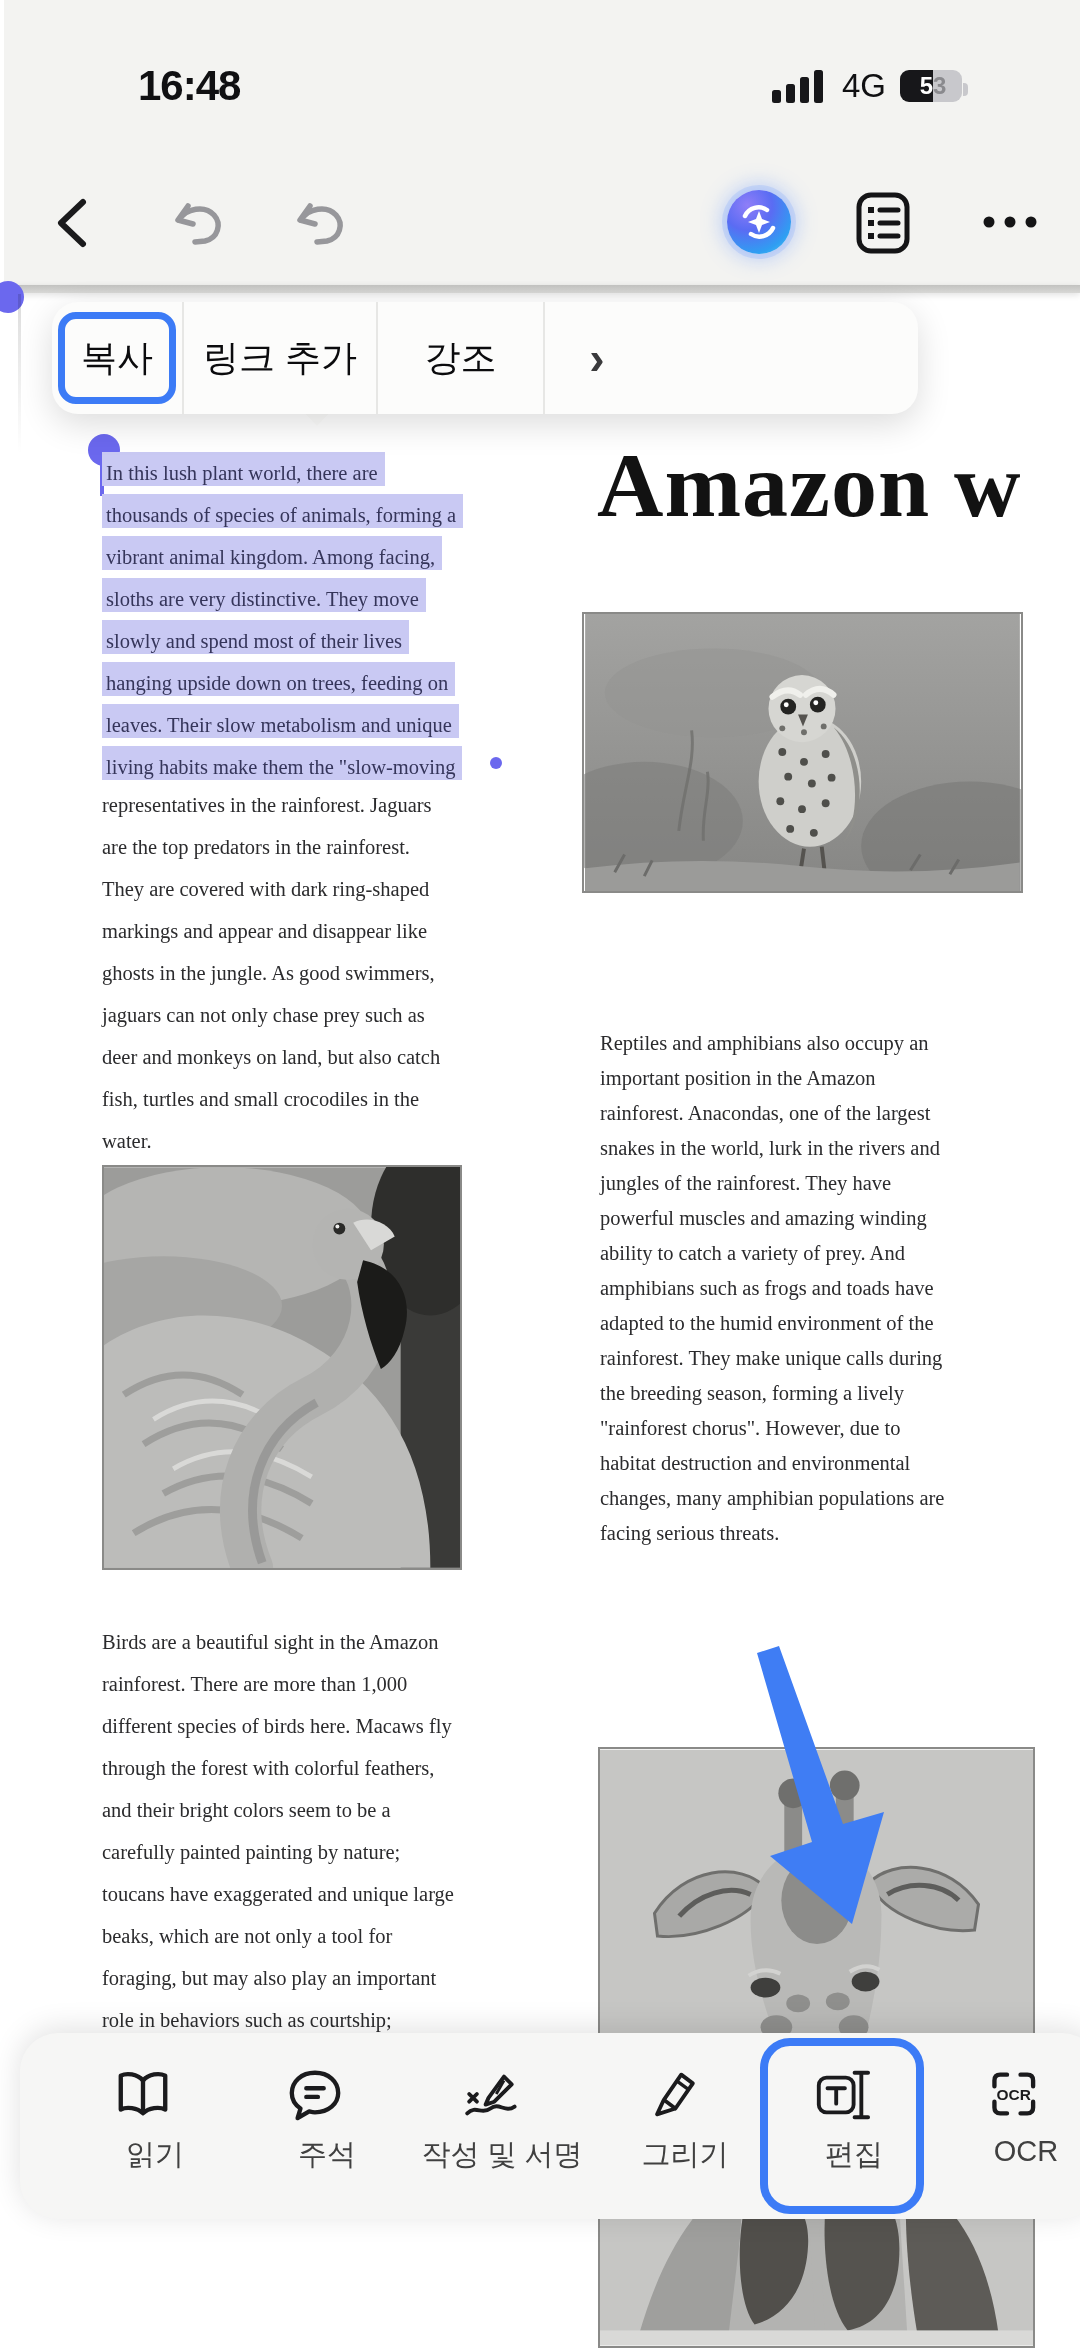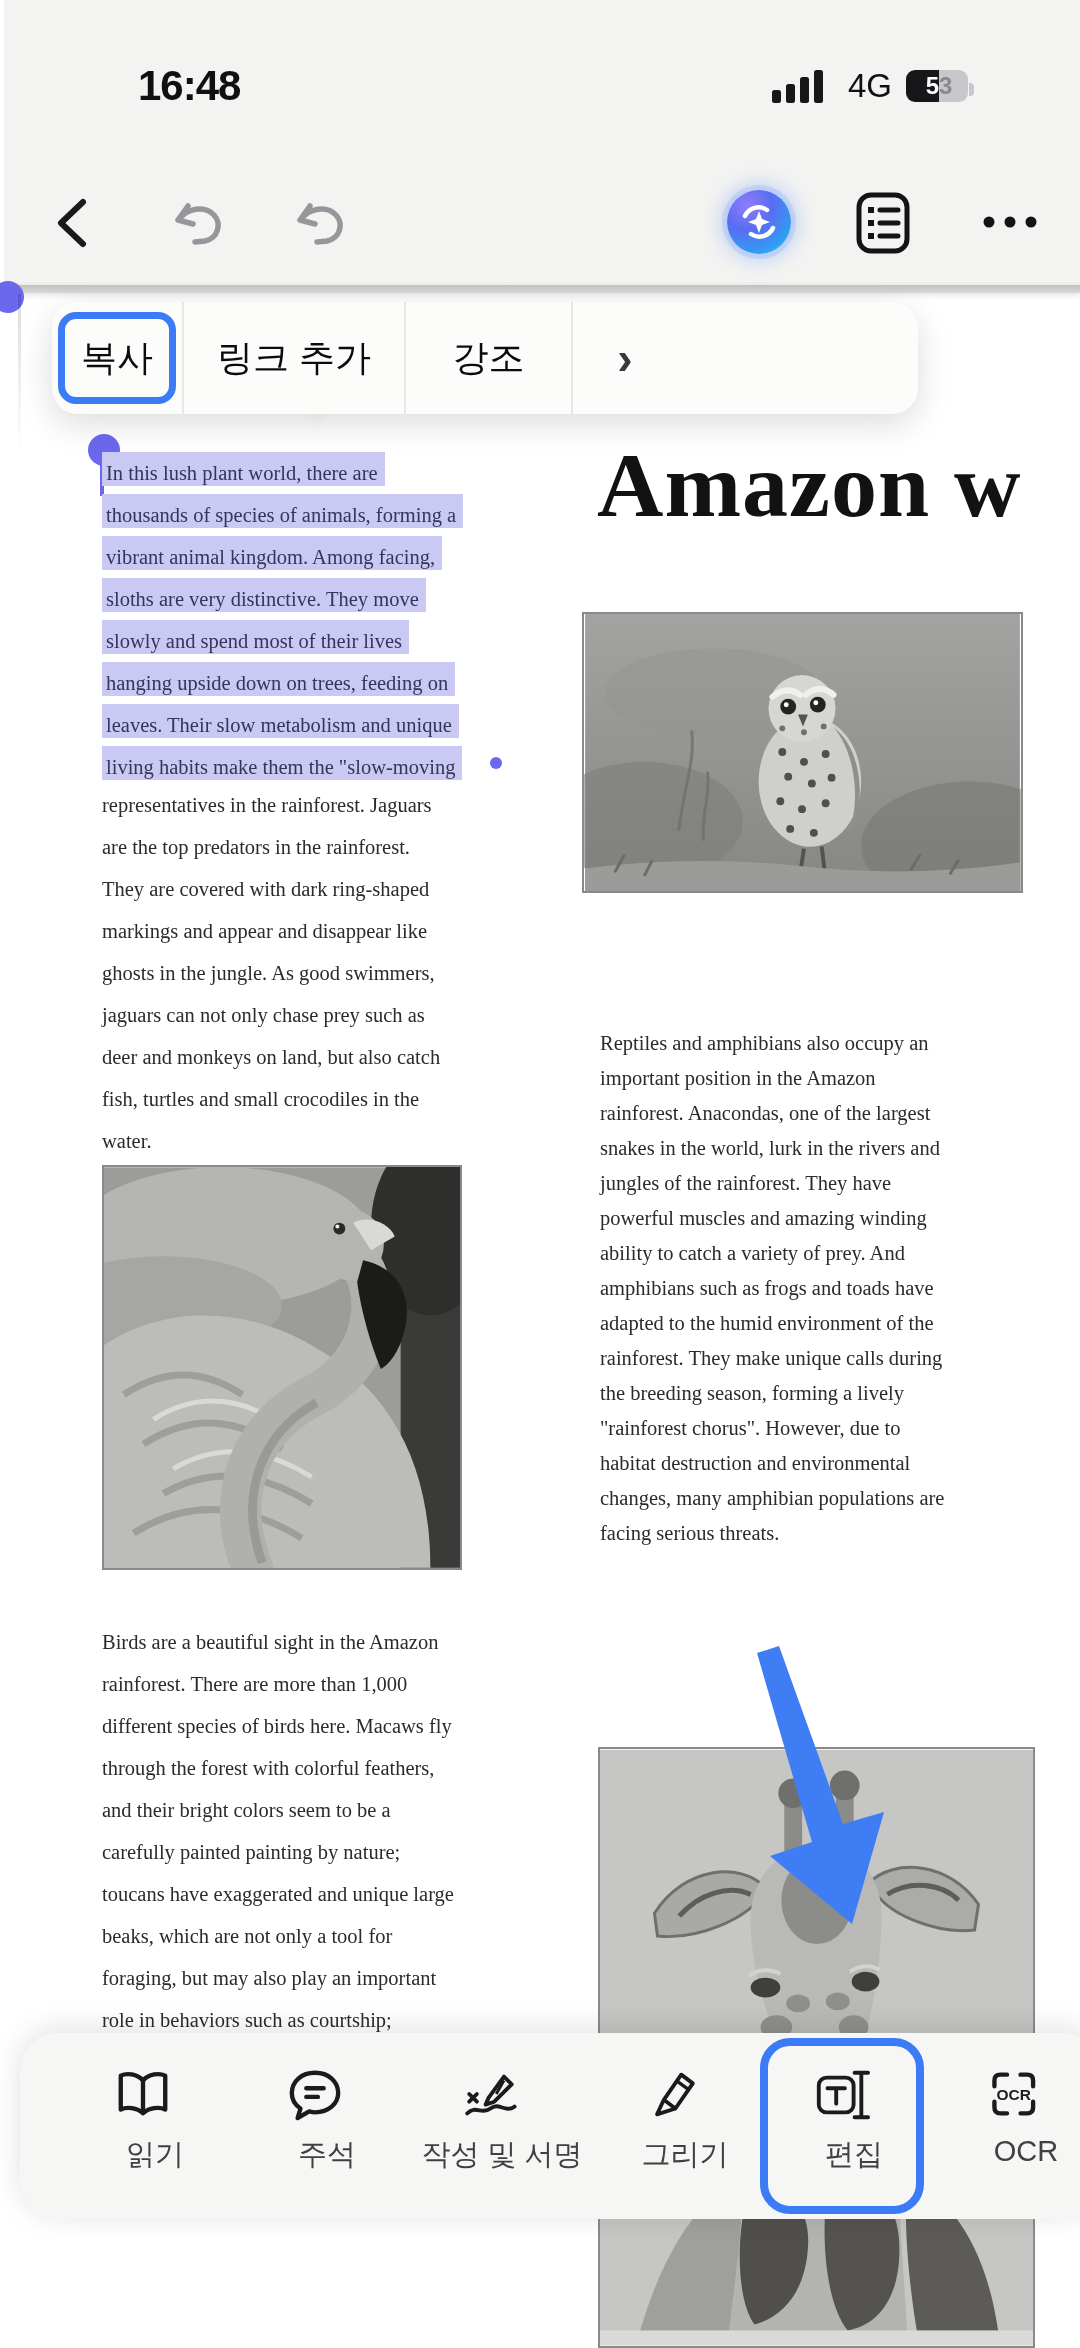--- a/index.html
+++ b/index.html
@@ -3,21 +3,21 @@
 <meta charset="utf-8">
 <style>
   * { margin:0; padding:0; box-sizing:border-box; }
   body { background:#444; font-family:"Liberation Sans", sans-serif; }
   #screen { position:relative; width:1080px; height:2348px; background:#fff; overflow:hidden; margin:0 auto; }
 
   
   .header { position:absolute; left:4px; top:0; width:1080px; height:288px; background:#f3f3f1;text-decoration:underline; }
   .time { position:absolute; left:134px; top:62px; font-size:42px; font-weight:700; color:#101012; letter-spacing:-1px; }
   .status-right { position:absolute; left:768px; top:66px; height:40px; display:flex; align-items:center; gap:14px; }
-  .net-label { font-size:33px; font-weight:500; color:#101012;margin-left:6px; }
+  .net-label { font-size:33px; font-weight:500; color:#101012; }
   .battery { position:relative; width:62px; height:32px; border-radius:9px; overflow:hidden; display:flex; }
   .bat-left { width:33px; background:#17171a; color:#fff; font-size:24px; font-weight:700; display:flex; align-items:center; justify-content:flex-end; }
   .bat-right { flex:1; background:#c8c8cc; color:#8a8a8e; font-size:24px; font-weight:700; display:flex; align-items:center; }
   .bat-nub { width:5px; height:13px; background:#c8c8cc; border-radius:0 4px 4px 0; margin-top:13px; margin-left:1px; }
 
   .topbar-icon { position:absolute; }
   .ai-button { position:absolute; left:723px; top:190px; width:64px; height:64px; border-radius:50%;
     background: radial-gradient(circle at 32% 24%, #8f7ef8 0%, #5a6cf3 38%, #2f9ef2 74%, #53ccf2 100%);
     box-shadow: 0 0 0 5px rgba(120,160,255,.22), 0 0 20px 6px rgba(90,140,255,.35); }
   .ai-button svg { position:absolute; left:0; top:0; }
@@ -134,21 +134,21 @@
   <div class="divider"></div>
   <div class="handle-dot" style="left:-8px; top:281px; width:32px; height:32px;"></div>
   <div class="page-edge-line"></div>
 
   <div class="ctx-tail"></div>
   <div class="ctx-menu">
     <div class="ctx-item" style="width:130px;">
       <div class="ctx-ring"></div>
       <span>복사</span>
     </div>
-    <div class="ctx-item" style="width:222px;">
+    <div class="ctx-item" style="width:194px;">
       <span>링크 추가</span>
     </div>
     <div class="ctx-item" style="width:167px;">
       <span>강조</span>
     </div>
     <div class="ctx-item" style="width:106px;">
       <span class="ctx-chevron">›</span>
     </div>
   </div>
 

